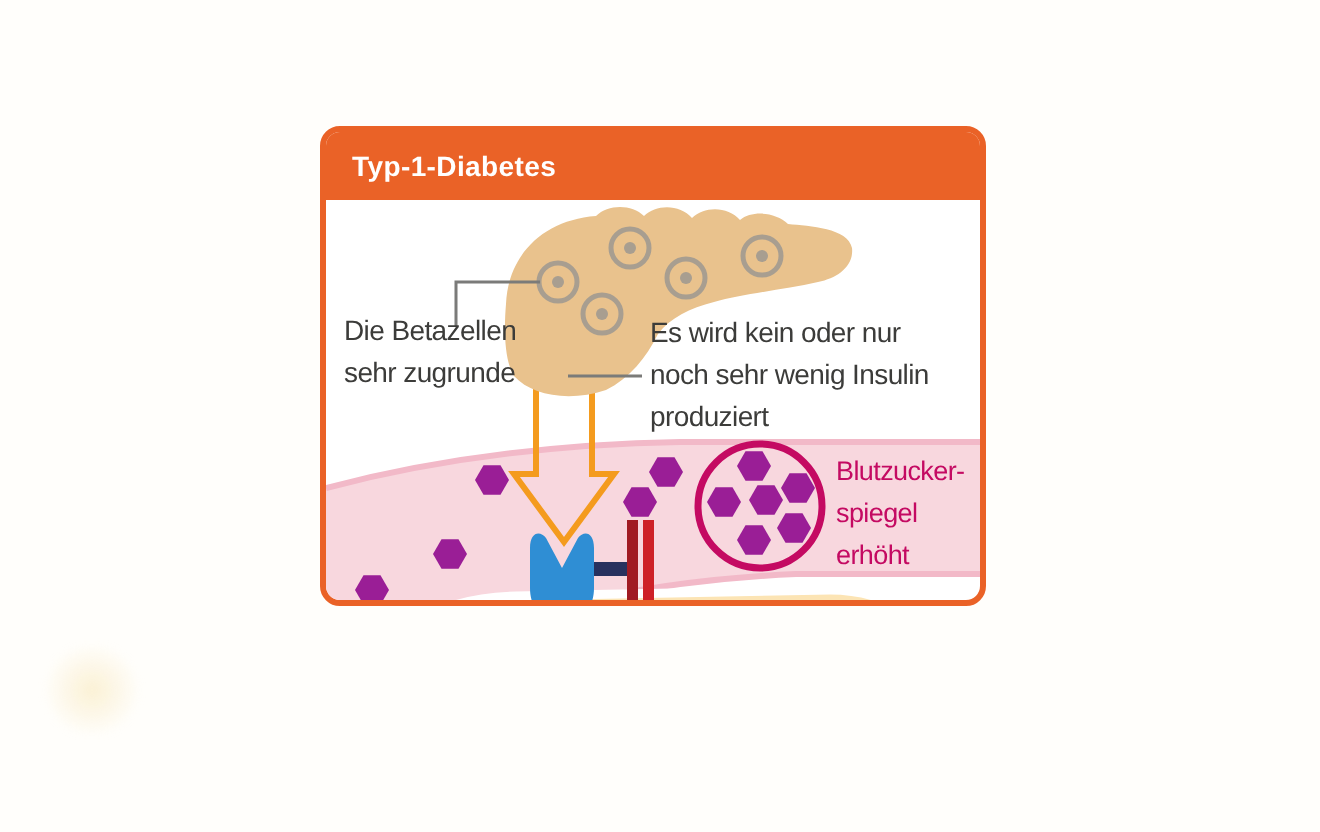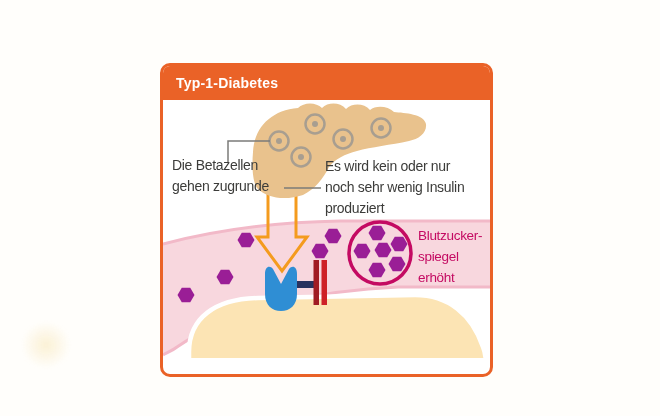--- a/index.html
+++ b/index.html
@@ -7,21 +7,21 @@
     width:660px;height:416px;position:relative;overflow:hidden;
     background:var(--page-bg,#fffefb);
     font-family:"Liberation Sans","DejaVu Sans",sans-serif;
   }
   .smudge{
     position:absolute;left:22px;top:322px;width:48px;height:46px;
     background:radial-gradient(closest-side,rgba(250,238,205,.85),rgba(250,238,205,0));
     filter:blur(2px);
   }
   .card{
-    position:absolute;left:160px;top:63px;width:333px;height:314px;
+    position:absolute;left:160px;top:63px;width:333px;height:240px;
     box-sizing:border-box;background:#ffffff;
     border:3px solid var(--card-orange,#ea6227);
     border-radius:10px;overflow:hidden;
   }
   .card-header{
     height:34px;background:var(--card-orange,#ea6227);
     display:flex;align-items:center;padding-left:13px;box-sizing:border-box;
   }
   .card-title{
     color:var(--header-text,#fff);font-size:14px;font-weight:bold;letter-spacing:.2px;
@@ -109,21 +109,21 @@
       <g>
         <rect x="133" y="181" width="18" height="7" style="fill:var(--navy)"></rect>
         <path d="M102,174 C102,166 107,165 110,169 L118,184 L126,169 C129,165 134,166 134,174
                  L134,194 C134,205 127,211 118,211 C109,211 102,205 102,194 Z" style="fill:var(--blue)"></path>
         <rect x="150.5" y="160" width="5.5" height="45" style="fill:var(--red-dark)"></rect>
         <rect x="158.5" y="160" width="5.5" height="45" style="fill:var(--red-bright)"></rect>
       </g>
     </svg>
 
     <div class="label" style="left: 9px; top: 55px; white-space: pre;">Die Betazellen
-gehen zugrunde</div>
+sehr zugrunde</div>
     <div class="label label-blood" style="left: 255px; top: 125px; white-space: pre;">Blutzucker-
 spiegel
 erhöht</div>
     <div class="label" style="left: 162px; top: 56px; white-space: pre;">Es wird kein oder nur
 noch sehr wenig Insulin
 produziert</div>
   </div>
 </div>
 
 </body></html>

